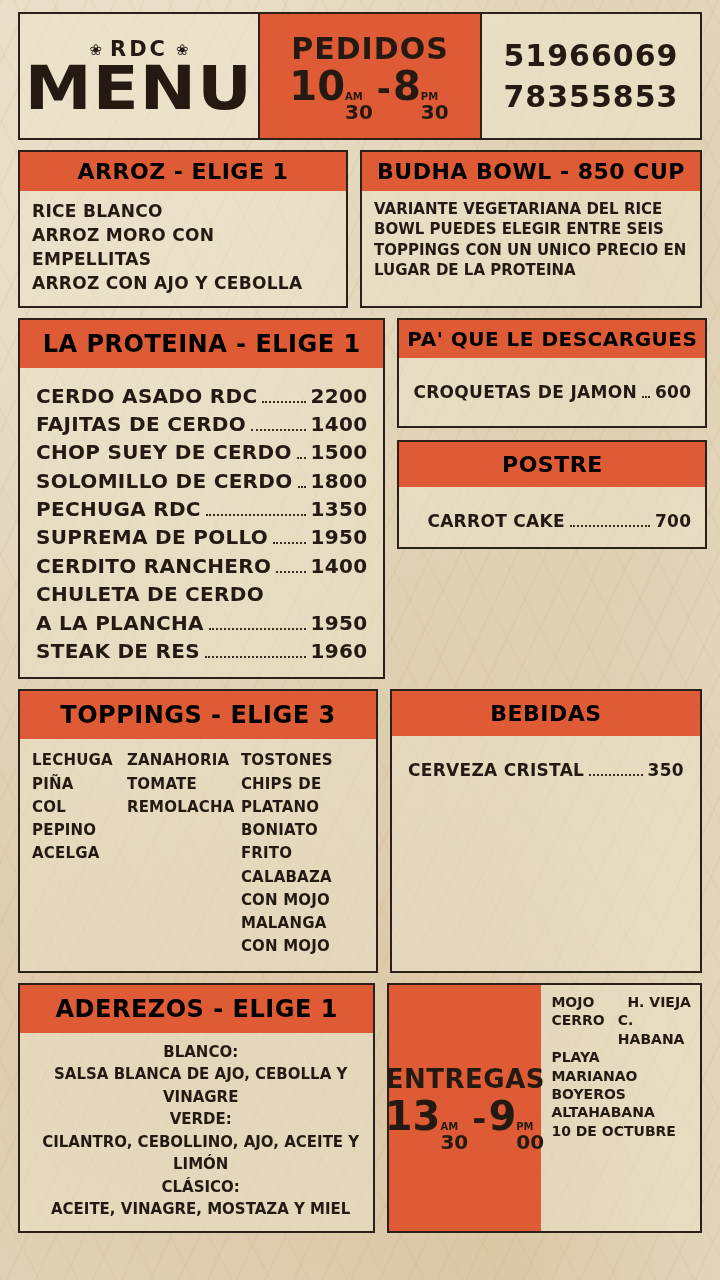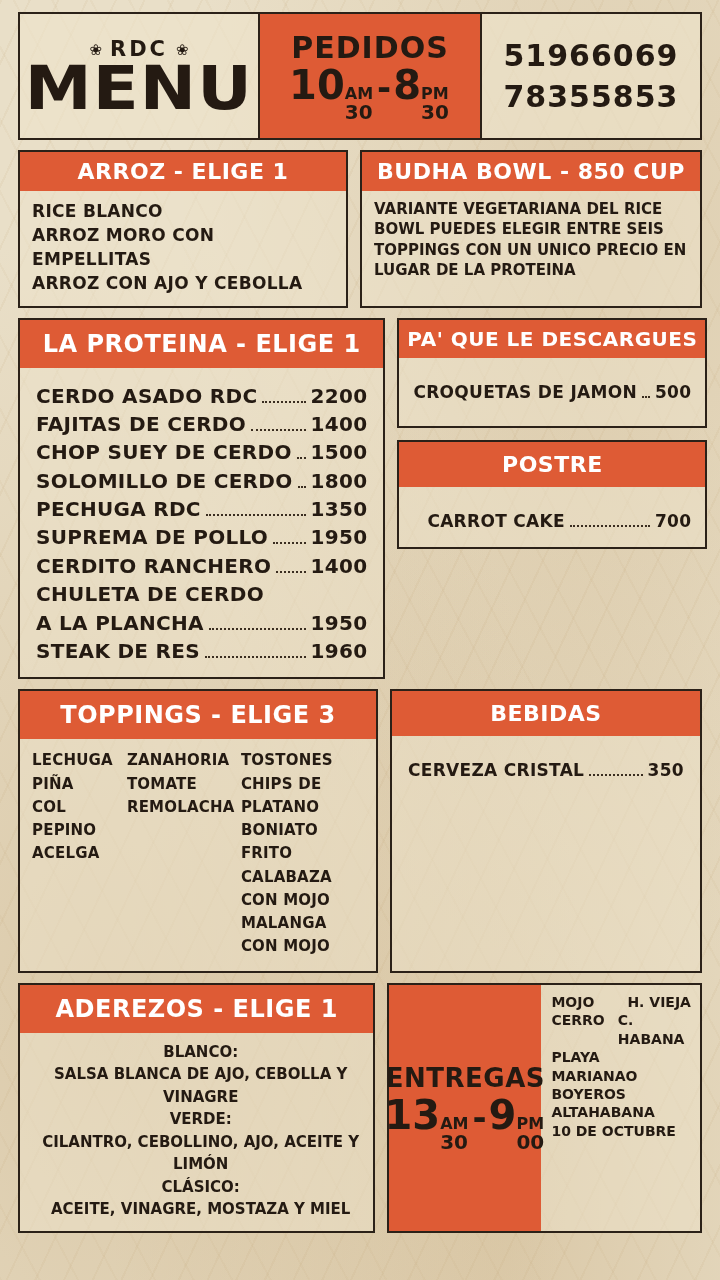--- a/index.html
+++ b/index.html
@@ -24,21 +24,21 @@
     content: "";
     position: absolute; inset: 0;
     background:
       repeating-linear-gradient(115deg, rgba(190,160,112,.10) 0px, rgba(190,160,112,.10) 2px, rgba(0,0,0,0) 2px, rgba(0,0,0,0) 26px),
       repeating-linear-gradient(62deg, rgba(190,160,112,.08) 0px, rgba(190,160,112,.08) 2px, rgba(0,0,0,0) 2px, rgba(0,0,0,0) 34px);
     pointer-events: none;
   }
   .inner { position: relative; z-index: 2; padding: 12px 18px 8px 18px; }
   .band {
     background: #de5b35;
-    color: #ffffff;
+    color: #000000;
     text-align: center;
     font-weight: bold;
     letter-spacing: .5px;
   }
 
   
   .header { display: flex; border: 2px solid #2b2118; height: 128px; background: rgba(238,228,204,.6); }
   .logo-box {
     width: 240px; border-right: 2px solid #2b2118;
     display: flex; flex-direction: column; align-items: center; justify-content: center;
@@ -58,21 +58,21 @@
   }
   .pedidos-box {
     width: 222px; background: #de5b35; border-right: 2px solid #2b2118;
     display: flex; flex-direction: column; align-items: center; justify-content: center;
     color: #241a12;
   }
   .pedidos-title { font-family: "DejaVu Sans", sans-serif; font-weight: bold; font-size: 30px; letter-spacing: 1px; }
   .pedidos-hours { display: flex; align-items: baseline; font-family: "DejaVu Sans", sans-serif; font-weight: bold; }
   .big-num { font-size: 40px; line-height: 1; }
   .stack { display: inline-flex; flex-direction: column; line-height: 1; margin-right: 2px; }
-  .stack .ap { font-size: 16px; }
+  .stack .ap { font-size: 10px; }
   .stack .mm { font-size: 20px; }
   .dash { font-size: 34px; padding: 0 2px; }
   .phones-box {
     flex: 1; display: flex; flex-direction: column; align-items: center; justify-content: center; gap: 6px;
   }
   .phone { font-family: "DejaVu Sans", sans-serif; font-weight: bold; font-size: 30px; color: #241a12; letter-spacing: 1px; }
 
   
   .row { display: flex; gap: 12px; margin-top: 10px; }
 
@@ -239,21 +239,21 @@
         </div>
       </div>
 
       <div class="rightcol">
         <div class="card">
           <div class="band t20">PA' QUE LE DESCARGUES</div>
           <div class="body" style="padding:22px 14px 22px 14px;">
             <div class="listline t17 priced">
               <span class="nm">CROQUETAS DE JAMON</span>
               <span class="dots"></span>
-              <span class="pr">500</span>
+              <span class="pr">600</span>
             </div>
           </div>
         </div>
 
         <div class="card">
           <div class="band t22" style="padding:10px 6px;">POSTRE</div>
           <div class="body" style="padding:22px 14px 14px 14px;margin-left:14px;">
             <div class="listline t17 priced">
               <span class="nm">CARROT CAKE</span>
               <span class="dots"></span>

